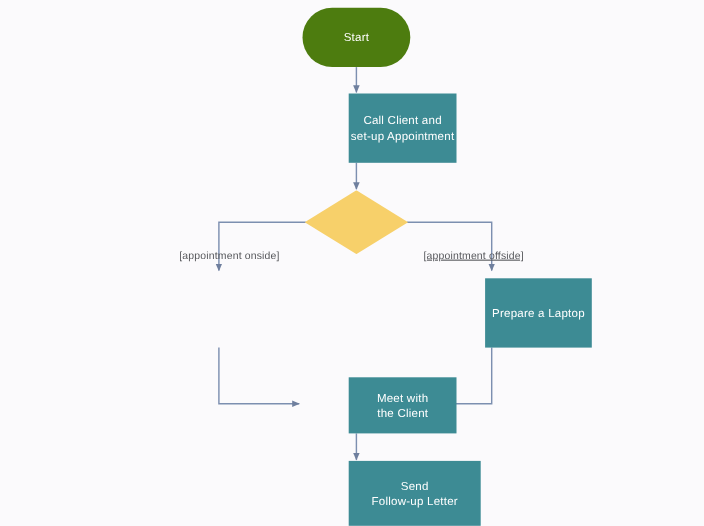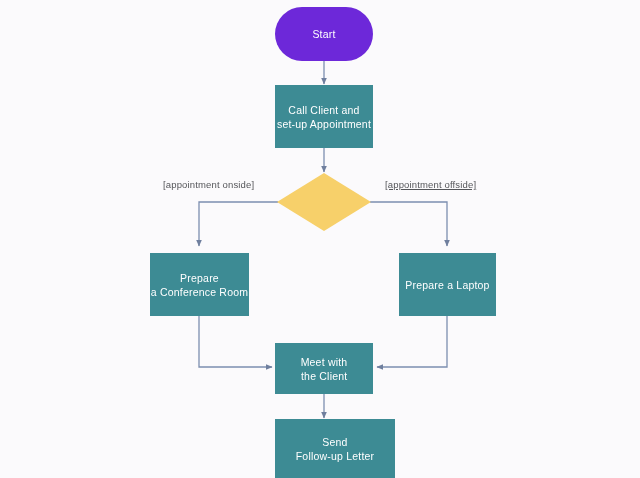--- a/index.html
+++ b/index.html
@@ -32,43 +32,45 @@
     justify-content: center;
     text-align: center;
     color: #ffffff;
     font-size: 10.5px;
     line-height: 14px;
     letter-spacing: 0.2px;
     box-sizing: border-box;
     z-index: 3;
   }
   .node-start {
-    background: #6d28d9;
+    background: #4d7c0f;
     border-radius: 30px;
   }
   .node-process {
     background: #3d8b94;
+    margin-left: 42px;
   }
   .node-decision {
     background: transparent;
   }
   .node-decision .diamond-shape {
     position: absolute;
     left: 0;
     top: 0;
     width: 100%;
     height: 100%;
   }
   .edge-label {
     position: absolute;
     color: #55565a;
     font-size: 9.5px;
     letter-spacing: 0.15px;
     white-space: nowrap;
     z-index: 4;
+    margin-top: 48px;
   }
   .nlines {
     white-space: pre-line;
   }
 </style>
 </head>
 <body>
 
 <div id="canvas">
 
@@ -107,24 +109,20 @@
     <svg class="diamond-shape" viewBox="0 0 94 58" preserveAspectRatio="none">
       <polygon points="47,0 94,29 47,58 0,29" fill="#f7d06a"></polygon>
     </svg>
     <span class="nlines"></span>
   </div>
 
   <div class="edge-label" style="left:163px; top:179px;">[appointment onside]</div>
 
   <div class="edge-label" style="left:385px; top:179px;text-decoration:underline;">[appointment offside]</div>
 
-  <div class="node node-process" style="left:150px; top:253px; width:99px; height:63px;">
-    <span class="nlines">Prepare
-a Conference Room</span>
-  </div>
 
   <div class="node node-process" style="left:399px; top:253px; width:97px; height:63px;">
     <span class="nlines">Prepare a Laptop</span>
   </div>
 
   <div class="node node-process" style="left:275px; top:343px; width:98px; height:51px;text-align:right;">
     <span class="nlines">Meet with
 the Client</span>
   </div>
 

